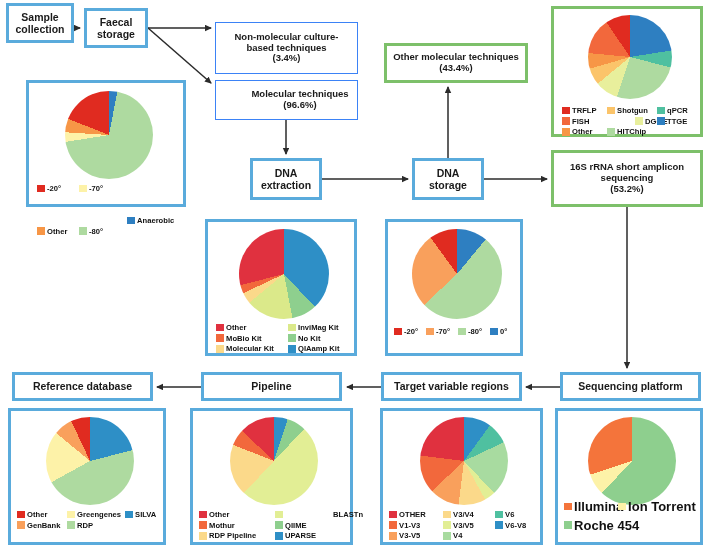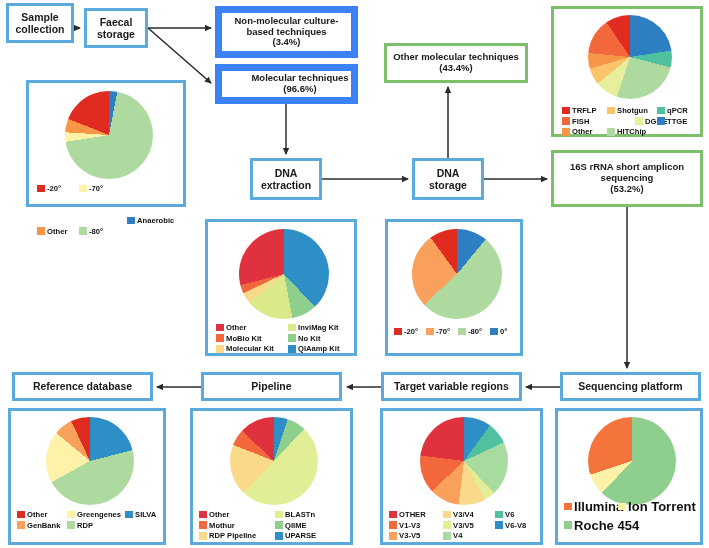--- a/index.html
+++ b/index.html
@@ -2,21 +2,21 @@
 <html><head>
 <meta charset="utf-8">
 <style>
   html,body{margin:0;padding:0;background:#ffffff;}
   body{width:709px;height:548px;position:relative;overflow:hidden;
        font-family:"Liberation Sans",sans-serif;color:#1a1a1a;}
   .box{position:absolute;box-sizing:border-box;display:flex;align-items:center;
        justify-content:center;text-align:center;background:#ffffff;font-weight:bold;
        line-height:1.15;}
   .blue{border:3px solid #5aabdc;}
-  .orange{border:7px solid #3b82f6;}
+  .orange{border:1px solid #3b82f6;margin-top:16px;}
   .green{border:3px solid #7dc06a;}
   .chartbox{position:absolute;box-sizing:border-box;border:3px solid #5aabdc;
             background:#ffffff;}
   .chartbox.greenb{border-color:#7dc06a;}
   .pie{position:absolute;border-radius:50%;}
   .legend{position:absolute;display:flex;flex-wrap:wrap;align-content:flex-start;
           font-weight:bold;color:#111;}
   .lg-item{display:flex;align-items:center;box-sizing:border-box;}
   .sw{display:inline-block;flex:none;}
   .lg-txt{white-space:nowrap;}
@@ -229,21 +229,21 @@
         </div>
       </div>
     </div>
     <div class="chartbox" style="left: 190px; top: 408px; width: 163px; height: 137px;">
       <div class="pie" style="left: 37px; top: 6px; width: 88px; height: 88px; background: conic-gradient(rgb(46, 143, 198) 0deg, rgb(46, 143, 198) 18deg, rgb(142, 207, 142) 18deg, rgb(142, 207, 142) 43.2deg, rgb(226, 238, 149) 43.2deg, rgb(226, 238, 149) 223.2deg, rgb(251, 217, 138) 223.2deg, rgb(251, 217, 138) 291.6deg, rgb(242, 104, 60) 291.6deg, rgb(242, 104, 60) 313.2deg, rgb(224, 49, 63) 313.2deg, rgb(224, 49, 63) 360deg);"></div>
       <div class="legend" style="left: 6px; top: 98px; width: 152px; font-size: 7.6px;">
         <div class="lg-item" style="width: 76px; height: 10.8px;">
           <span class="sw" style="width: 7.6px; height: 7.6px; background: rgb(224, 49, 63); margin-right: 2.5px;"></span>
           <span class="lg-txt">Other</span>
         </div>
-        <div class="lg-item" style="width: 72px; height: 10.8px;">
+        <div class="lg-item" style="width: 72px; height: 10.8px; gap: 48px;">
           <span class="sw" style="width: 7.6px; height: 7.6px; background: rgb(226, 238, 149); margin-right: 2.5px;"></span>
           <span class="lg-txt">BLASTn</span>
         </div>
         <div class="lg-item" style="width: 76px; height: 10.8px;">
           <span class="sw" style="width: 7.6px; height: 7.6px; background: rgb(242, 104, 60); margin-right: 2.5px;"></span>
           <span class="lg-txt">Mothur</span>
         </div>
         <div class="lg-item" style="width: 72px; height: 10.8px;">
           <span class="sw" style="width: 7.6px; height: 7.6px; background: rgb(142, 207, 142); margin-right: 2.5px;"></span>
           <span class="lg-txt">QIIME</span>

